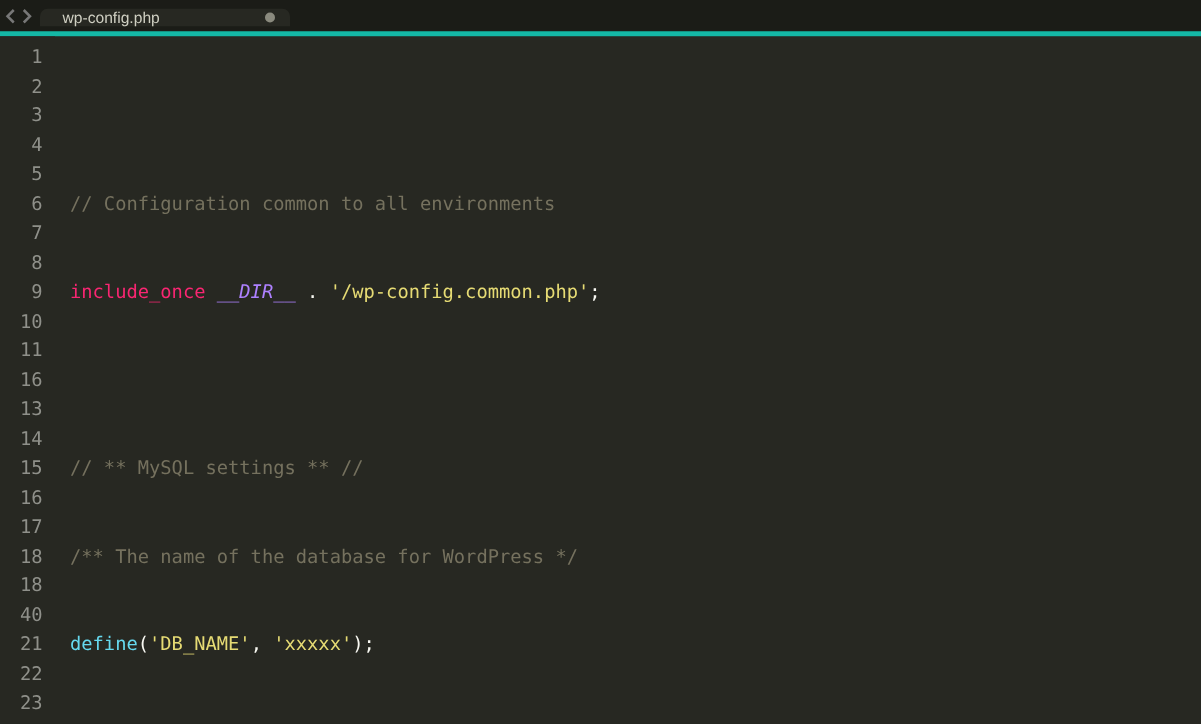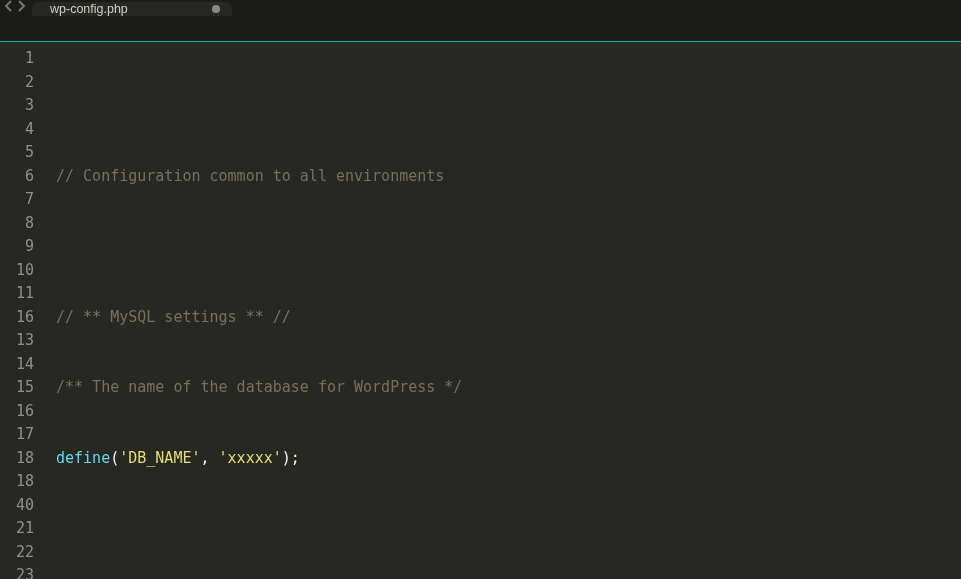--- a/index.html
+++ b/index.html
@@ -12,25 +12,25 @@
     overflow: hidden;
     color: #f8f8f2;
   }
   .editor {
     display: flex;
     flex-direction: column;
     width: 100%;
     height: 100%;
   }
   .tabbar {
-    height: 42px;
+    height: 29px;
     background: #1b1c17;
     display: flex;
-    align-items: flex-start;
-    border-bottom: 1px solid #14b8a6;
+    align-items: center;
+    border-bottom: 4px solid #14b8a6;
   }
   .nav-arrows {
     display: flex;
     align-items: center;
     padding: 0 6px 0 4px;
     gap: 2px;
   }
   .nav-arrows svg { display:block; }
   .tab {
     background: #272822;
@@ -139,20 +139,21 @@
         <div class="ln">18</div>
         <div class="ln">18</div>
         <div class="ln">40</div>
         <div class="ln">21</div>
         <div class="ln">22</div>
         <div class="ln">23</div>
       </div>
     <div class="code" id="code">
       <div class="line"></div>
       <div class="line"><span class="cmt">// Configuration common to all environments</span></div>
+      <div class="line"><span class="kw">include_once</span> <span class="mag">__DIR__</span><span class="pun"> . </span><span class="str">'/wp-config.common.php'</span><span class="pun">;</span></div>
       <div class="line"></div>
       <div class="line"><span class="cmt">// ** MySQL settings ** //</span></div>
       <div class="line"><span class="cmt">/** The name of the database for WordPress */</span></div>
       <div class="line"><span class="fn">define</span><span class="pun">(</span><span class="str">'DB_NAME'</span><span class="pun">, </span><span class="str">'xxxxx'</span><span class="pun">);</span></div>
       
       
       
       
       
       

